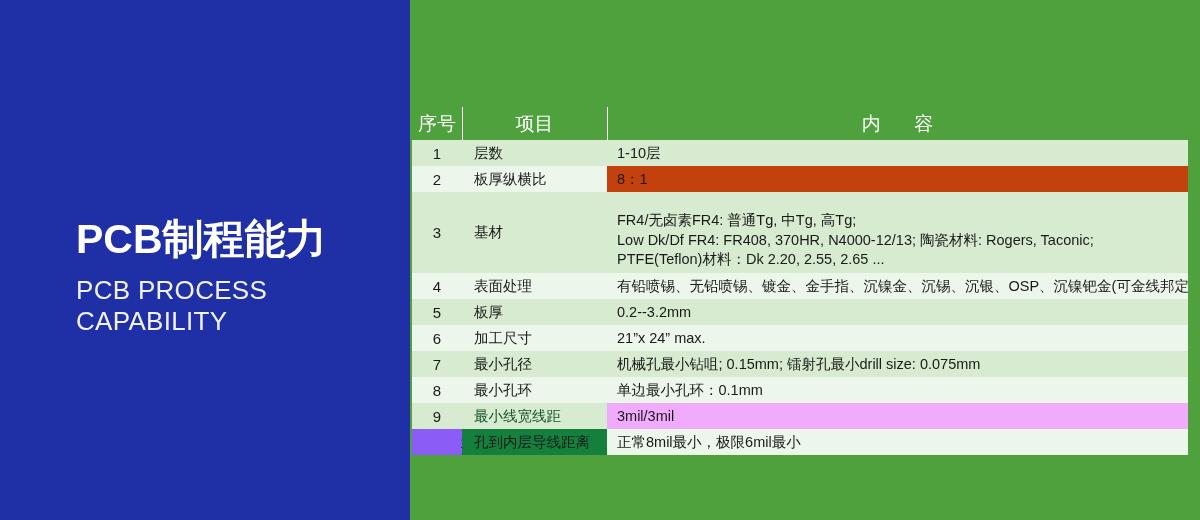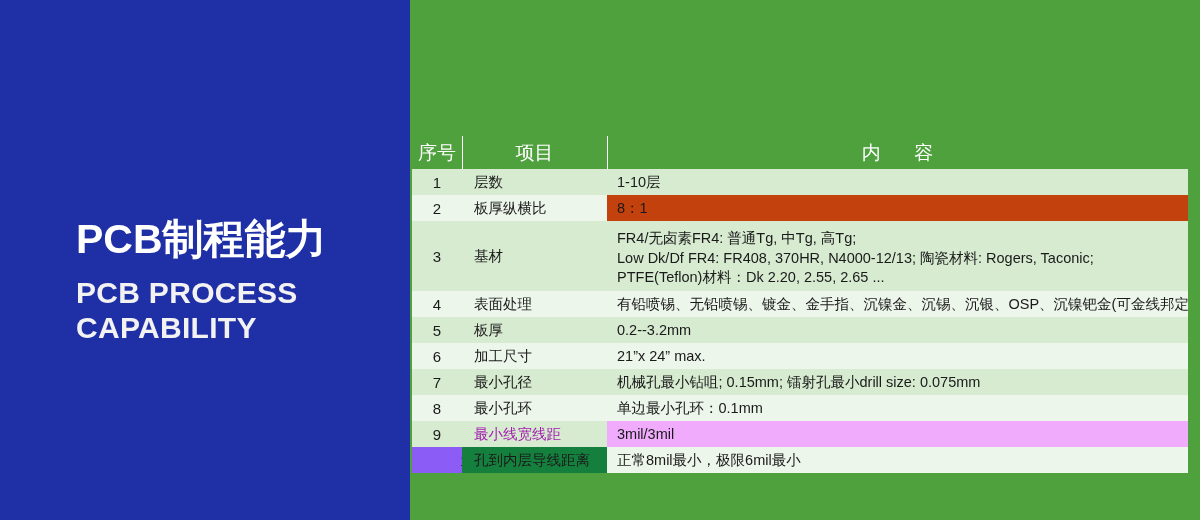--- a/index.html
+++ b/index.html
@@ -44,39 +44,38 @@
   .title-cn {
     font-size: 41px;
     font-weight: bold;
     color: #FFFFFF;
     letter-spacing: 0px;
     line-height: 1.05;
     white-space: nowrap;
   }
   .title-en {
     margin-top: 14px;
-    font-size: 30px;
-    font-weight: bold;
+    font-size: 26px;
+    font-weight: normal;
     color: #F2F2F2;
     line-height: 1.18;
     letter-spacing: 0.3px;
   }
 
   
   .table-wrap {
     position: absolute;
     left: 412px;
     top: 107px;
     width: 776px;
   }
   table.spec {
     border-collapse: collapse;
     width: 776px;
     table-layout: fixed;
-    margin-top: 29px;
   }
   table.spec col.c-no    { width: 50px; }
   table.spec col.c-item  { width: 145px; }
   table.spec col.c-cont  { width: 581px; }
 
   thead th {
     background: #4FA13D;
     color: #FFFFFF;
     font-size: 19px;
     font-weight: normal;
@@ -122,21 +121,21 @@
   }
   tbody td.content {
     padding-left: 10px;
   }
   tbody tr.tall td {
     height: 56px;
   }
   tbody td.multi {
     white-space: normal;
     line-height: 1.36;
-    padding-top: 8px;
+    padding-top: 19px;
     padding-bottom: 3px;
   }
   .line { display: block; }
   tbody tr:last-child td { border-bottom: none; }
 </style>
 </head>
 <body style="background: rgb(79, 161, 61);">
 
 <div id="root">
 
@@ -225,21 +224,21 @@
           </tr>
           <tr>
             <td class="num" style="background: rgb(237, 246, 235); color: rgb(26, 26, 26);">8</td>
             <td class="item" style="background: rgb(237, 246, 235); color: rgb(26, 26, 26);">最小孔环</td>
             <td class="content" style="background: rgb(237, 246, 235); color: rgb(26, 26, 26);">
               <span class="line">单边最小孔环：0.1mm</span>
             </td>
           </tr>
           <tr class="alt">
             <td class="num" style="background: rgb(215, 235, 209); color: rgb(26, 26, 26);">9</td>
-            <td class="item" style="background: rgb(215, 235, 209); color: #a21caf;">最小线宽线距</td>
+            <td class="item" style="background: rgb(215, 235, 209); color: #14532d;">最小线宽线距</td>
             <td class="content" style="background: #f0abfc; color: rgb(26, 26, 26);">
               <span class="line">3mil/3mil</span>
             </td>
           </tr>
           <tr>
             <td class="num" style="background: #8b5cf6; color: rgb(26, 26, 26); padding-left: 48px;">10</td>
             <td class="item" style="background: #15803d; color: rgb(26, 26, 26);">孔到内层导线距离</td>
             <td class="content" style="background: rgb(237, 246, 235); color: rgb(26, 26, 26);">
               <span class="line">正常8mil最小，极限6mil最小</span>
             </td>

